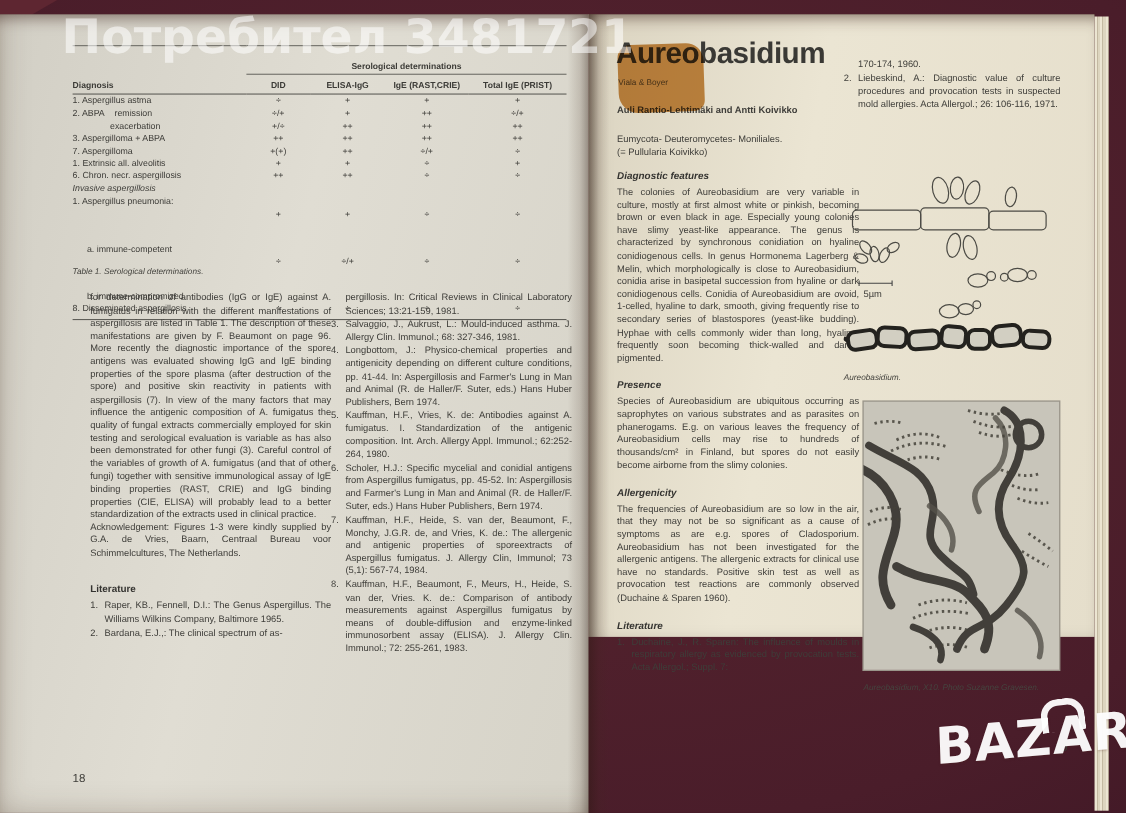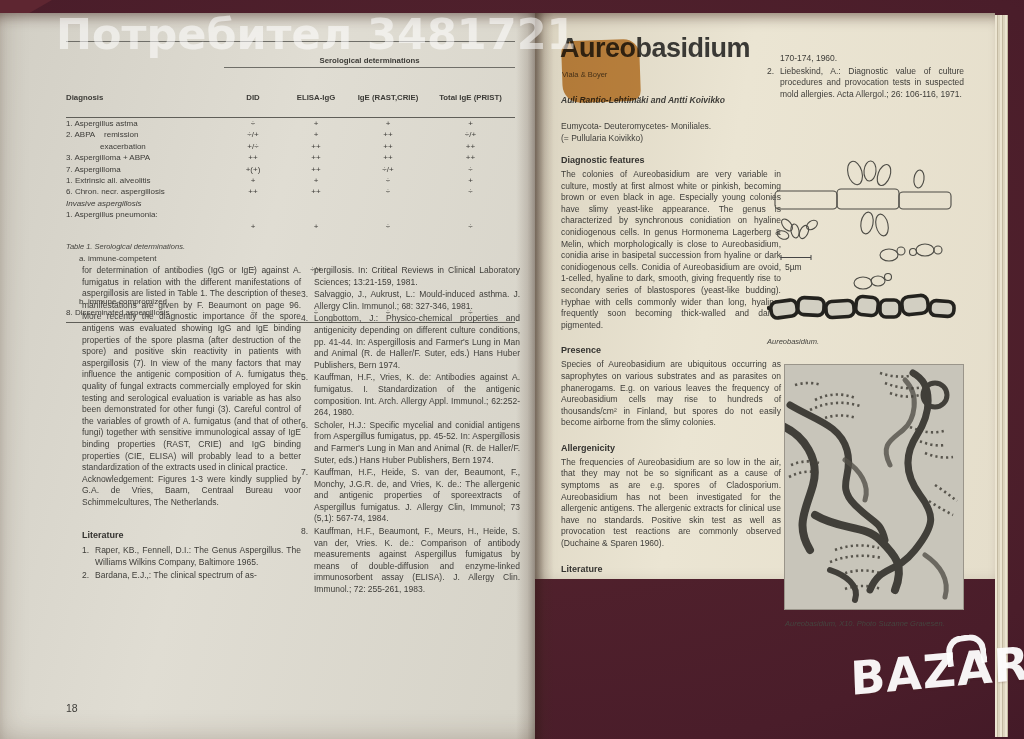--- a/index.html
+++ b/index.html
@@ -19,44 +19,44 @@
     clip-path:polygon(0 0,100% 0,0 100%);}
   .gutter{position:absolute;left:516px;top:13px;width:38px;height:726px;pointer-events:none;
     background:linear-gradient(90deg,rgba(0,0,0,0) 0%,rgba(62,40,28,.16) 30%,rgba(44,27,17,.38) 52%,rgba(62,40,28,.12) 75%,rgba(0,0,0,0) 100%);}
   
   .sero-table{position:absolute;left:66px;top:28px;width:449px;color:#3c3b37;}
   .t-grid{display:grid;grid-template-columns:158px 58px 68px 76px 89px;border-bottom:1px solid #5f5e58;padding-bottom:3px;}
   .t-row{display:contents;}
   .tg-left{border-top:.8px solid #6f6e68;}
   .t-group-label{grid-column:2 / span 4;text-align:center;font-weight:bold;font-size:7.8px;
     padding:14px 0 2px;border-top:.8px solid #6f6e68;border-bottom:.8px solid #6f6e68;}
-  .t-head{font-size:7.8px;font-weight:bold;padding:5px 0 15px;border-bottom:.9px solid #5f5e58;margin-top:20px;}
+  .t-head{font-size:7.8px;font-weight:bold;padding:5px 0 3px;border-bottom:.9px solid #5f5e58;}
   .t-head.c{text-align:center;}
   .t-head.l{display:flex;align-items:flex-end;}
   .t-cell{font-size:8px;line-height:11.4px;}
   .t-cell[data-variant="indent1"]{padding-left:13px;margin-top:32px;}
   .t-cell[data-variant="indent2"]{padding-left:34px;}
   .t-cell[data-variant="italic"]{font-style:italic;}
   .t-val{text-align:center;}
   .t-caption{position:absolute;left:66px;top:229px;font-size:7.5px;font-style:italic;color:#45443f;}
   
   .lp-cols{position:absolute;left:82px;top:252px;width:453px;display:flex;color:#3e3d39;}
   .lp-col{width:219px;}
   .body-para{font-size:8.5px;line-height:11.6px;text-align:justify;margin:0;}
   .lit-heading{font-size:9px;font-weight:bold;margin:22px 0 5px;color:#343330;}
   .ref{font-size:8.5px;line-height:11.6px;text-align:justify;padding-left:13px;text-indent:-13px;margin-bottom:1px;}
   .ref-num{display:inline-block;width:13px;text-indent:0;}
   .lp-pagenum{position:absolute;left:66px;top:689px;font-size:10.5px;color:#3e3d39;}
   
   .rp-title{position:absolute;left:25px;top:20px;font-size:27px;font-weight:bold;color:#3a3935;letter-spacing:-.5px;}
   .rp-subtitle{position:absolute;left:27px;top:57px;font-size:7.5px;color:#57554e;}
-  .rp-authors{position:absolute;left:26px;top:82px;font-size:8.5px;font-weight:bold;font-style:italic;color:#3e3d39;}
+  .rp-authors{position:absolute;left:26px;top:82px;font-size:8.5px;font-weight:bold;color:#3e3d39;}
   .rp-tax{position:absolute;left:26px;top:108px;font-size:8.5px;line-height:11.8px;color:#3e3d39;}
   .rp-body{position:absolute;left:26px;top:142px;width:220px;color:#3e3d39;}
-  .sec-heading{font-size:9px;font-weight:bold;margin:14px 0 4px;color:#343330;}
+  .sec-heading{font-size:9px;font-weight:bold;margin:14px 0 4px;color:#343330;font-style:italic;}
   .sec-heading.first{margin-top:0;}
   .rp-right-col{position:absolute;left:232px;top:40px;width:197px;color:#3e3d39;}
   .fig-drawing{position:absolute;left:232px;top:142px;width:197px;}
   .fig-photo{position:absolute;left:250px;top:352px;width:178px;}
   .fig-caption{font-size:7.5px;font-style:italic;color:#45443f;margin-top:6px;}
   .photo-frame{box-shadow:0 0 0 1px #9a958a;}
   .rp-pagenum{position:absolute;left:424px;top:661px;font-size:10.5px;color:#3e3d39;}
   
   .wm-user{position:absolute;left:56px;top:9px;font-size:43px;font-weight:bold;
     color:rgba(255,255,255,.55);font-family:"DejaVu Sans", sans-serif;z-index:30;}
@@ -238,20 +238,24 @@
     </div>
 
     <div class="rp-body">
       <div class="sec-heading first">Diagnostic features</div>
       <p class="body-para">The colonies of Aureobasidium are very variable in culture, mostly at first almost white or pinkish, becoming brown or even black in age. Especially young colonies have slimy yeast-like appearance. The genus is characterized by synchronous conidiation on hyaline conidiogenous cells. In genus Hormonema Lagerberg &amp; Melin, which morphologically is close to Aureobasidium, conidia arise in basipetal succession from hyaline or dark conidiogenous cells. Conidia of Aureobasidium are ovoid, 1-celled, hyaline to dark, smooth, giving frequently rise to secondary series of blastospores (yeast-like budding). Hyphae with cells commonly wider than long, hyaline, frequently soon becoming thick-walled and darkly pigmented.</p>
       <div class="sec-heading">Presence</div>
       <p class="body-para">Species of Aureobasidium are ubiquitous occurring as saprophytes on various substrates and as parasites on phanerogams. E.g. on various leaves the frequency of Aureobasidium cells may rise to hundreds of thousands/cm² in Finland, but spores do not easily become airborne from the slimy colonies.</p>
       <div class="sec-heading">Allergenicity</div>
       <p class="body-para">The frequencies of Aureobasidium are so low in the air, that they may not be so significant as a cause of symptoms as are e.g. spores of Cladosporium. Aureobasidium has not been investigated for the allergenic antigens. The allergenic extracts for clinical use have no standards. Positive skin test as well as provocation test reactions are commonly observed (Duchaine &amp; Sparen 1960).</p>
       <div class="sec-heading">Literature</div>
+      <div>
+
+          <div class="ref"><span class="ref-num">1.</span><span>Duchaine, J., R. Sparen: The influence of moulds in respiratory allergy as evidenced by provocation tests. Acta Allergol.; Suppl. 7:</span></div>
+        </div>
     </div>
 
     <div class="rp-right-col">
       <div>
 
           <div class="ref"><span class="ref-num"></span><span>170-174, 1960.</span></div>
 
           <div class="ref"><span class="ref-num">2.</span><span>Liebeskind, A.: Diagnostic value of culture procedures and provocation tests in suspected mold allergies. Acta Allergol.; 26: 106-116, 1971.</span></div>
         </div>
     </div>

